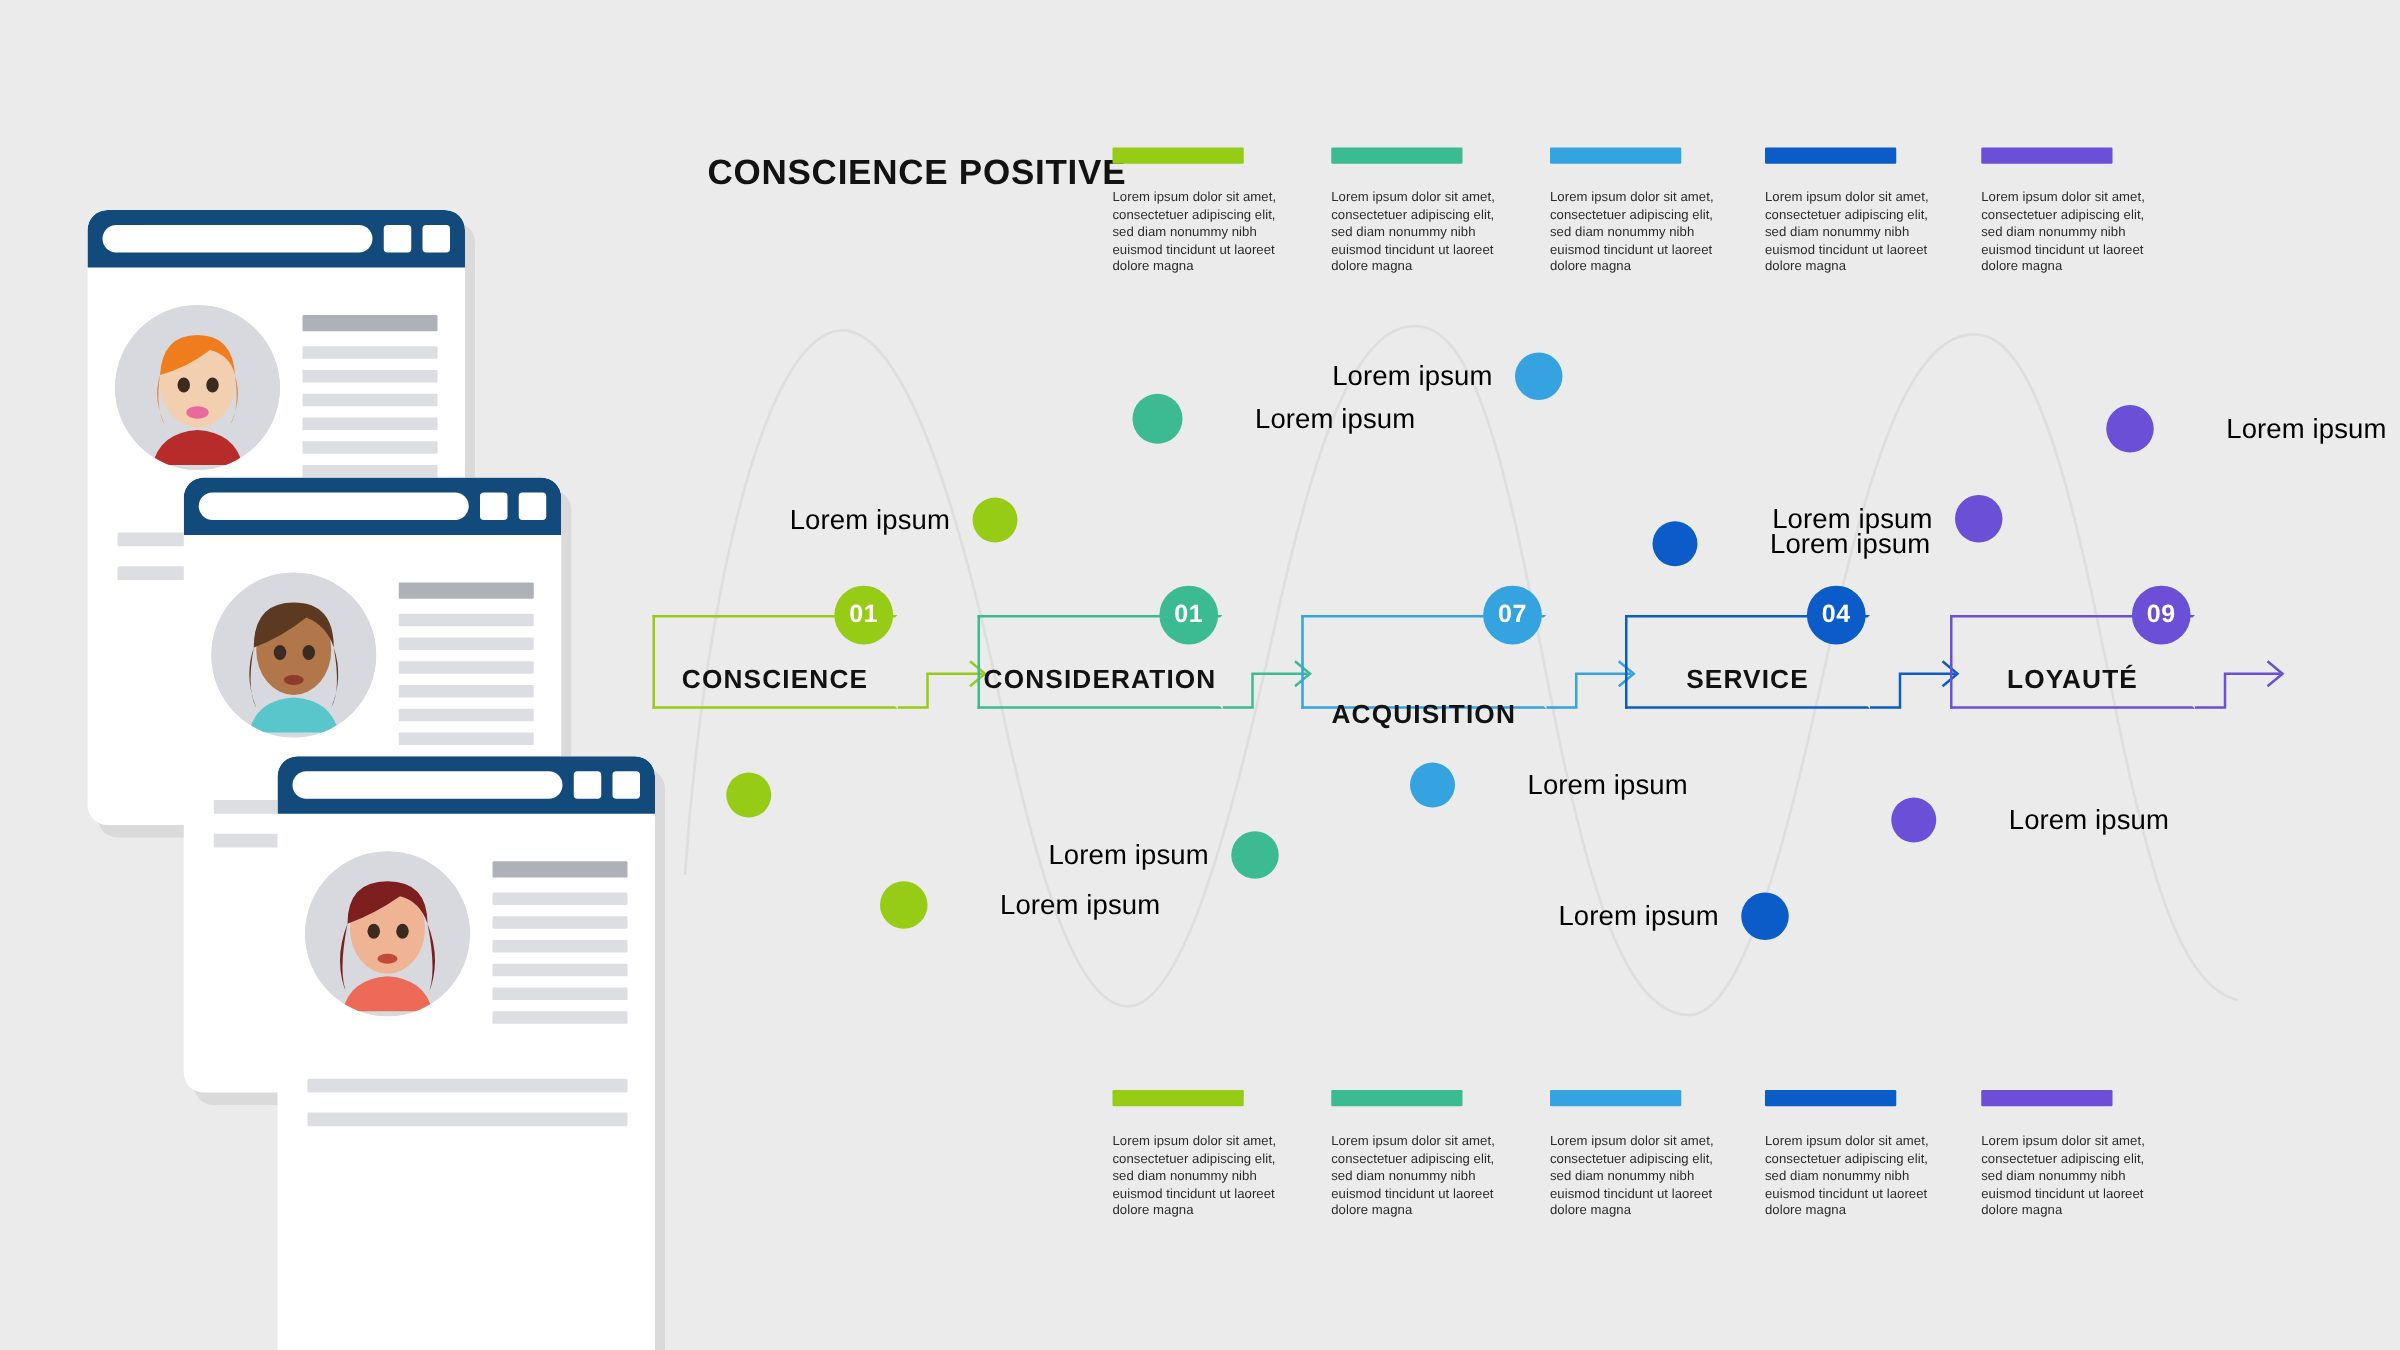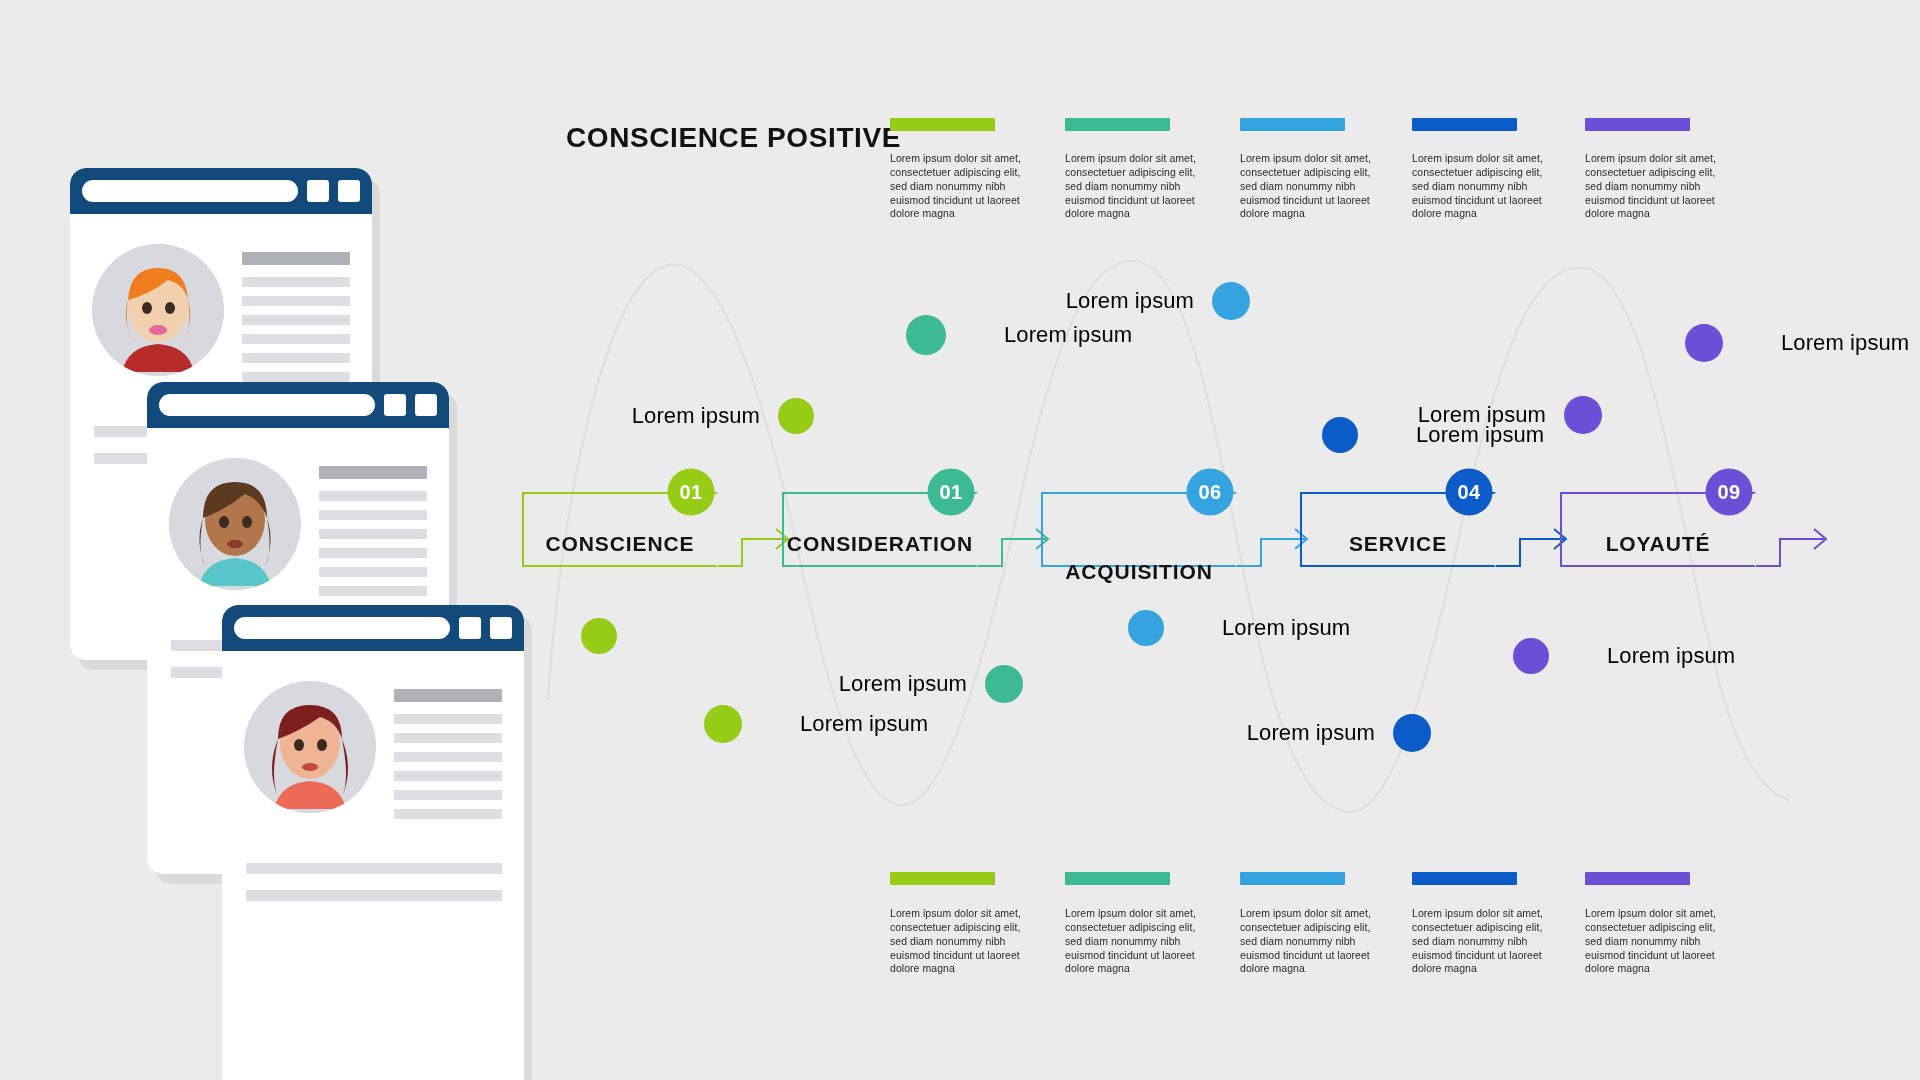--- a/index.html
+++ b/index.html
@@ -219,21 +219,21 @@
       </svg>
       <div class="stage-box" style="left: 782px; top: 492px; border-color: rgb(60, 187, 146) transparent rgb(60, 187, 146) rgb(60, 187, 146);"></div>
       <div class="stage-label" style="left: 880px; top: 544px;">CONSIDERATION</div>
       <div class="stage-num" style="background: rgb(60, 187, 146); left: 951px; top: 492px;">01</div>
       <svg width="82" height="56" class="connector" style="left: 978px; top: 512px;">
         <path d="M 0 54 L 24 54 L 24 27 L 68 27" fill="none" stroke="#3cbb92" stroke-width="2"></path>
         <path d="M 58 17 L 70 27 L 58 37" fill="none" stroke="#3cbb92" stroke-width="2"></path>
       </svg>
       <div class="stage-box" style="left: 1041px; top: 492px; border-color: rgb(53, 163, 224) transparent rgb(53, 163, 224) rgb(53, 163, 224);"></div>
       <div class="stage-label" style="left: 1139px; top: 544px; margin-top: 28px;">ACQUISITION</div>
-      <div class="stage-num" style="background: rgb(53, 163, 224); left: 1210px; top: 492px;">06</div>
+      <div class="stage-num" style="background: rgb(53, 163, 224); left: 1210px; top: 492px;">07</div>
       <svg width="82" height="56" class="connector" style="left: 1237px; top: 512px;">
         <path d="M 0 54 L 24 54 L 24 27 L 68 27" fill="none" stroke="#35a3e0" stroke-width="2"></path>
         <path d="M 58 17 L 70 27 L 58 37" fill="none" stroke="#35a3e0" stroke-width="2"></path>
       </svg>
       <div class="stage-box" style="left: 1300px; top: 492px; border-color: rgb(11, 91, 200) transparent rgb(11, 91, 200) rgb(11, 91, 200);"></div>
       <div class="stage-label" style="left: 1398px; top: 544px;">SERVICE</div>
       <div class="stage-num" style="background: rgb(11, 91, 200); left: 1469px; top: 492px;">04</div>
       <svg width="82" height="56" class="connector" style="left: 1496px; top: 512px;">
         <path d="M 0 54 L 24 54 L 24 27 L 68 27" fill="none" stroke="#0b5bc8" stroke-width="2"></path>
         <path d="M 58 17 L 70 27 L 58 37" fill="none" stroke="#0b5bc8" stroke-width="2"></path>

